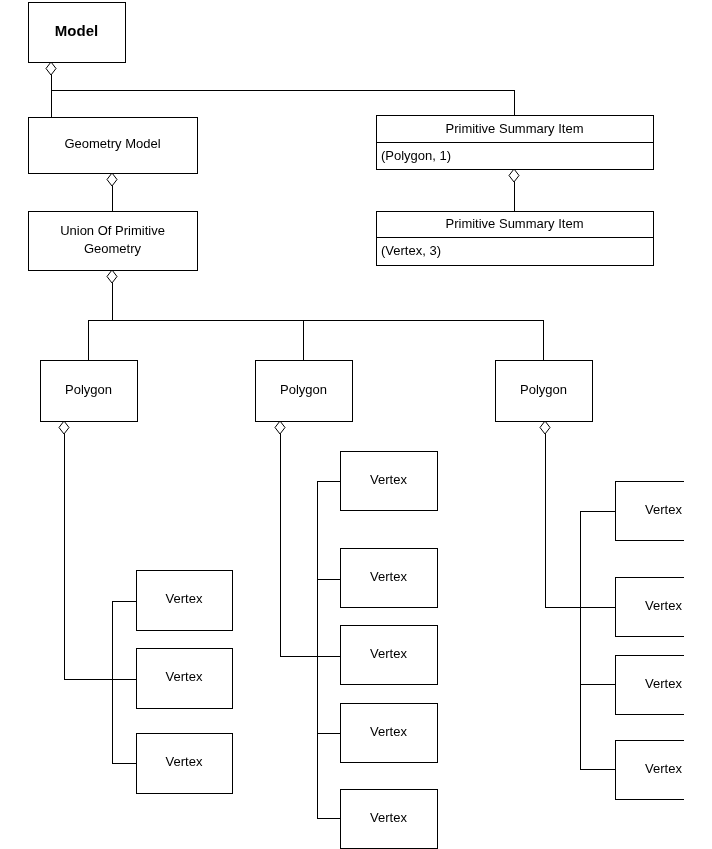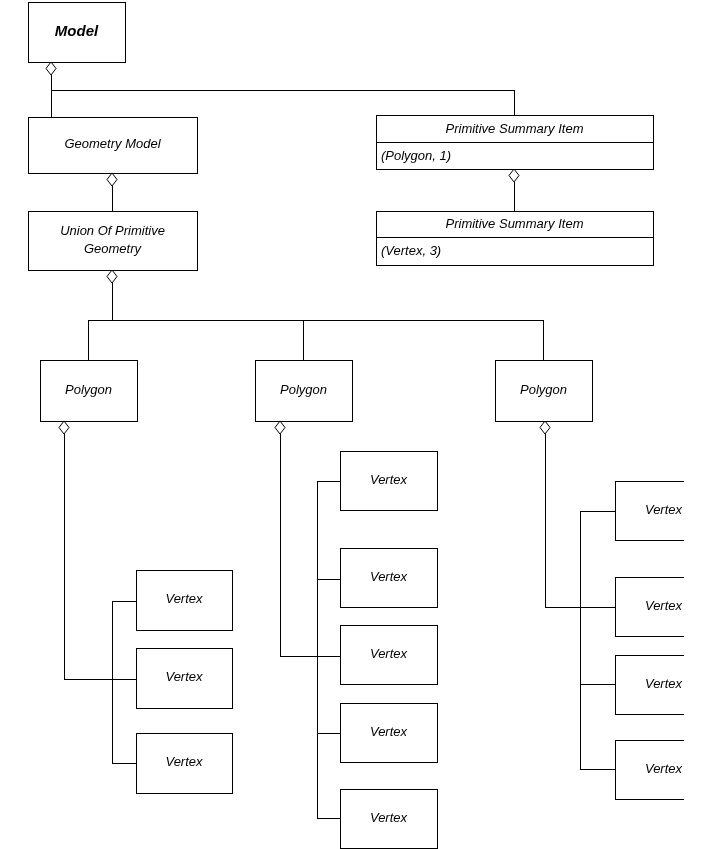--- a/index.html
+++ b/index.html
@@ -10,21 +10,20 @@
   }
   body {
     font-family: "Liberation Sans", sans-serif;
   }
   #diagram-root {
     position: relative;
     width: 684px;
     height: 849px;
     background: #ffffff;
     overflow: hidden;
-    font-style: italic;
   }
   svg.diagram-canvas {
     display: block;
     width: 712px;
     height: 849px;
   }
   .node-box {
     fill: #ffffff;
     stroke: #000000;
     stroke-width: 1;

